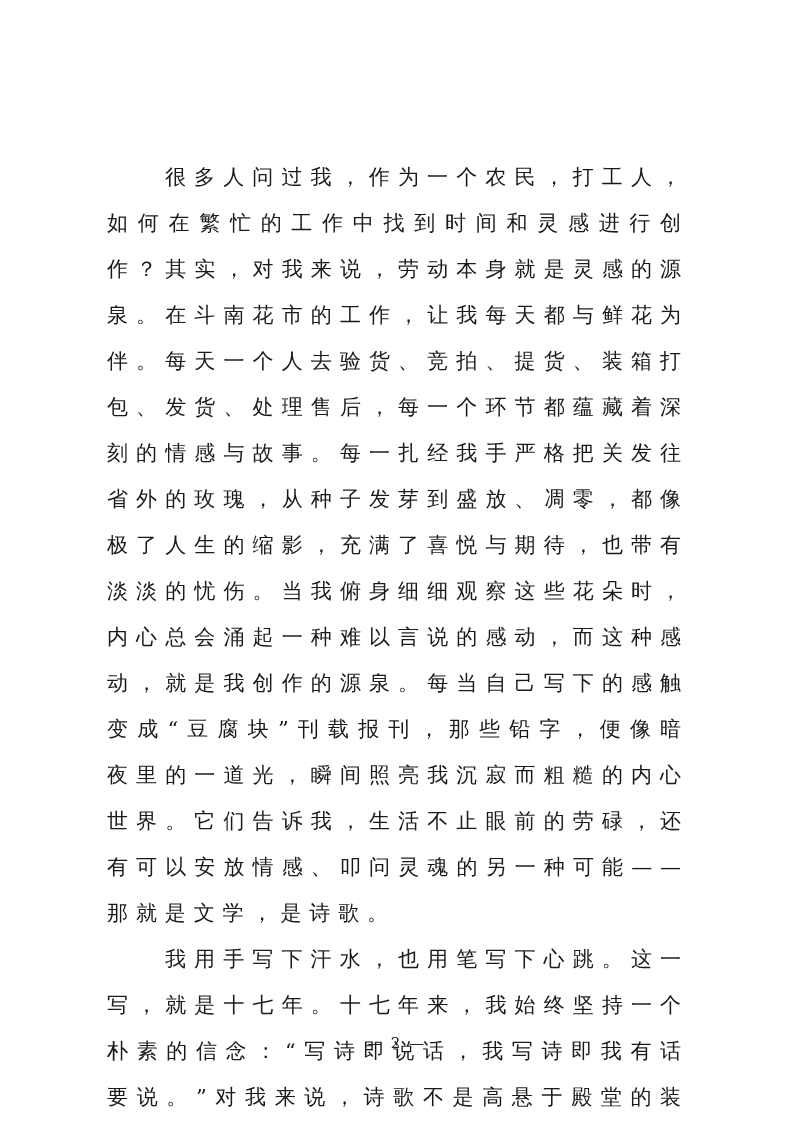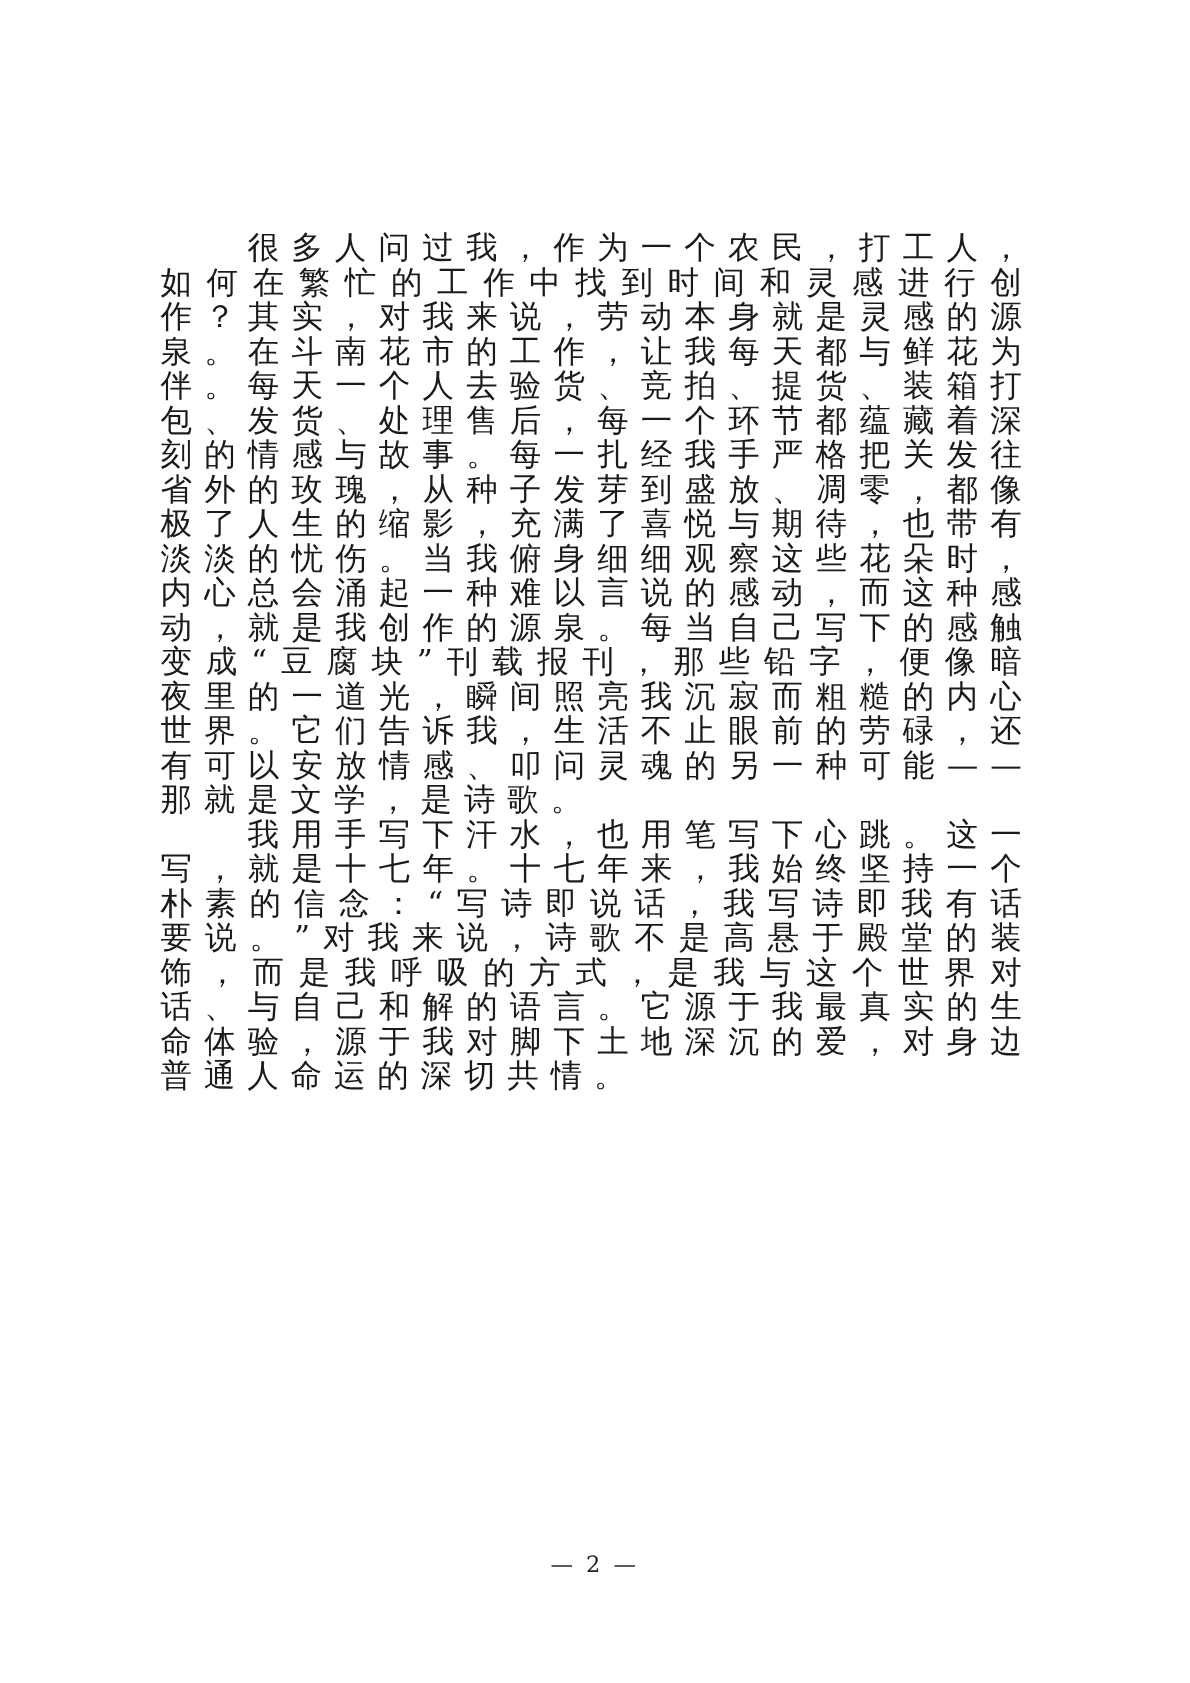--- a/index.html
+++ b/index.html
@@ -17,21 +17,21 @@
     }
     .page {
       position: absolute;
       left: 107px;
       top: 154px;
       width: 582px;
     }
     .para {
       margin: 0;
       font-size: 21px;
-      line-height: 23px;
+      line-height: 46px;
       letter-spacing: 7.9px;
       text-align: justify;
       text-indent: 58px;
       word-break: break-all;
     }
     .page-number {
       position: absolute;
       left: 0;
       width: 793px;
       top: 1034px;

